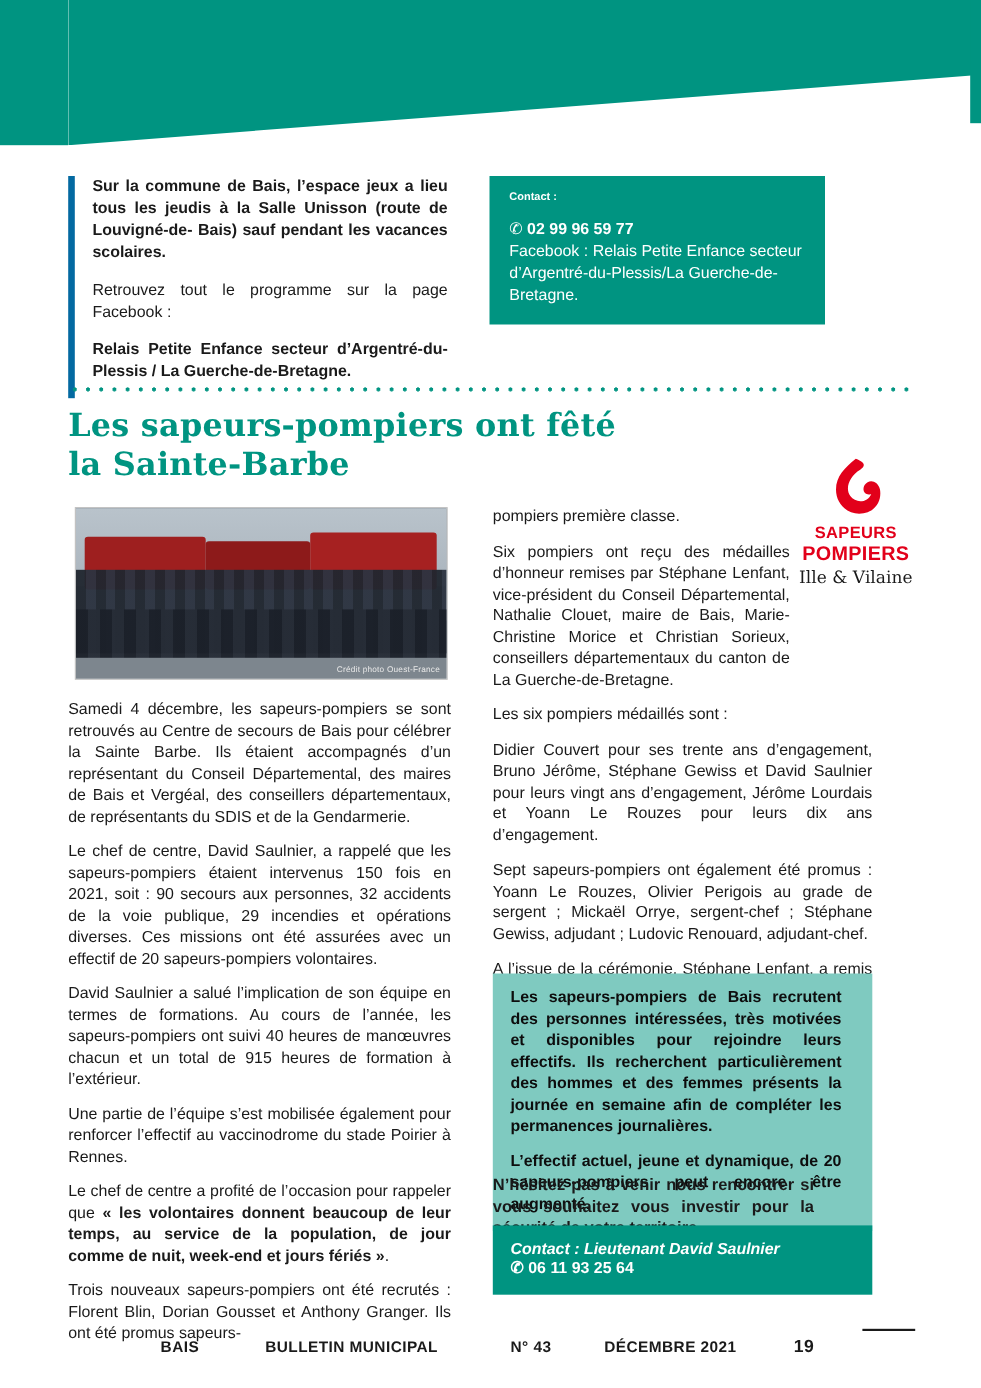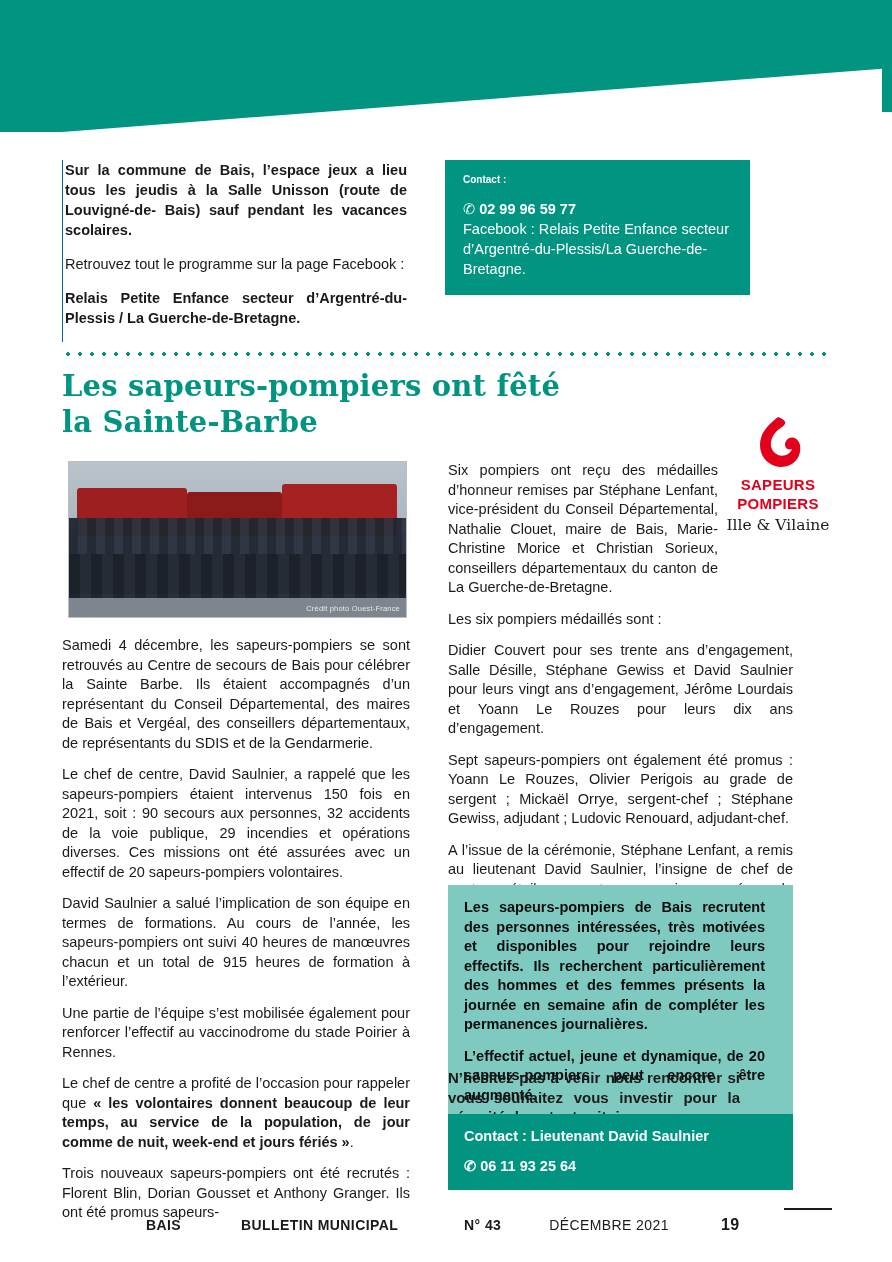--- a/index.html
+++ b/index.html
@@ -64,22 +64,22 @@
     position: absolute;
     top: 160px;
     left: 62px;
     width: 770px;
   }
   .top-left {
     position: absolute;
     left: 0;
     top: 0;
     width: 345px;
-    border-left: 1px solid #0369a1;
-    padding-left: 2px;
+    border-left: 6px solid #0369a1;
+    padding-left: 16px;
     box-sizing: border-box;
   }
   .p-bold {
     font-weight: bold;
     font-size: 14.5px;
     line-height: 20px;
     text-align: justify;
     margin: 0 0 14px 0;
   }
   .p-reg {
@@ -151,21 +151,21 @@
   .logo .l1 {
     font-weight: bold;
     font-size: 15px;
     color: #e2001a;
     letter-spacing: 0.3px;
     line-height: 19px;
     margin-top: 2px;
   }
   .logo .l2 {
     font-weight: bold;
-    font-size: 15px;
+    font-size: 18px;
     color: #e2001a;
     letter-spacing: 0.3px;
     line-height: 19px;
   }
   .logo .l3 {
     font-family: "DejaVu Serif", serif;
     font-size: 15.5px;
     color: #1a1a1a;
     margin-top: 3px;
   }
@@ -277,21 +277,21 @@
     top: 1114px;
     width: 345px;
     background: #009481;
     color: #ffffff;
     padding: 14px 16px 16px 16px;
     box-sizing: border-box;
   }
   .contact-box2 .title {
     font-weight: bold;
     font-size: 14.5px;
-    margin-bottom: 14px;
+    font-style: italic;
   }
   .contact-box2 .line {
     font-weight: bold;
     font-size: 14.5px;
   }
 
   
   .footer {
     position: absolute;
     left: 62px;
@@ -314,21 +314,21 @@
     width: 770px;
     display: flex;
     align-items: baseline;
     font-weight: bold;
     font-size: 14px;
     letter-spacing: .4px;
   }
   .footer-inner .f1 { margin-left: 84px; }
   .footer-inner .f2 { margin-left: 60px; }
   .footer-inner .f3 { margin-left: 66px; }
-  .footer-inner .f4 { margin-left: 48px; font-weight: normal; }
+  .footer-inner .f4 { margin-left: 48px; font-weight: bold; }
   .footer-inner .f5 { margin-left: 52px; font-size: 16px; }
 </style>
 </head>
 <body>
 
 <div class="page">
 
   <div class="banner">
     <div class="banner-left"></div>
     <div class="banner-shape"></div>
@@ -385,23 +385,24 @@
     <p>Le chef de centre, David Saulnier, a rappelé que les sapeurs-pompiers étaient intervenus 150 fois en 2021, soit : 90 secours aux personnes, 32 accidents de la voie publique, 29 incendies et opérations diverses. Ces missions ont été assurées avec un effectif de 20 sapeurs-pompiers volontaires.</p>
     <p>David Saulnier a salué l’implication de son équipe en termes de formations. Au cours de l’année, les sapeurs-pompiers ont suivi 40 heures de manœuvres chacun et un total de 915 heures de formation à l’extérieur.</p>
     <p>Une partie de l’équipe s’est mobilisée également pour renforcer l’effectif au vaccinodrome du stade Poirier à Rennes.</p>
     <p>
       <span>Le chef de centre a profité de l’occasion pour rappeler que </span><b>« les volontaires donnent beaucoup de leur temps, au service de la population, de jour comme de nuit, week-end et jours fériés »</b><span>.</span>
     </p>
     <p>Trois nouveaux sapeurs-pompiers ont été recrutés : Florent Blin, Dorian Gousset et Anthony Granger. Ils ont été promus sapeurs-</p>
   </div>
 
   <div class="col col-right">
+    <p class="indent-first">pompiers première classe.</p>
     <p class="indent-first">Six pompiers ont reçu des médailles d’honneur remises par Stéphane Lenfant, vice-président du Conseil Départemental, Nathalie Clouet, maire de Bais, Marie-Christine Morice et Christian Sorieux, conseillers départementaux du canton de La Guerche-de-Bretagne.</p>
     <p>Les six pompiers médaillés sont :</p>
-    <p>Didier Couvert pour ses trente ans d’engagement, Salle Désille, Stéphane Gewiss et David Saulnier pour leurs vingt ans d’engagement, Jérôme Lourdais et Yoann Le Rouzes pour leurs dix ans d’engagement.</p>
+    <p>Didier Couvert pour ses trente ans d’engagement, Bruno Jérôme, Stéphane Gewiss et David Saulnier pour leurs vingt ans d’engagement, Jérôme Lourdais et Yoann Le Rouzes pour leurs dix ans d’engagement.</p>
     <p>Sept sapeurs-pompiers ont également été promus : Yoann Le Rouzes, Olivier Perigois au grade de sergent ; Mickaël Orrye, sergent-chef ; Stéphane Gewiss, adjudant ; Ludovic Renouard, adjudant-chef.</p>
     <p>A l’issue de la cérémonie, Stéphane Lenfant, a remis au lieutenant David Saulnier, l’insigne de chef de centre, étoile argent pour cinq années de commandement.</p>
   </div>
 
   <div class="recruit-box">
     <p>Les sapeurs-pompiers de Bais recrutent des personnes intéressées, très motivées et disponibles pour rejoindre leurs effectifs. Ils recherchent particulièrement des hommes et des femmes présents la journée en semaine afin de compléter les permanences journalières.</p>
     <p>L’effectif actuel, jeune et dynamique, de 20 sapeurs-pompiers peut encore être augmenté.</p>
   </div>
 
   <div class="closing-text">N’hésitez pas à venir nous rencontrer si vous souhaitez vous investir pour la sécurité de votre territoire.</div>

